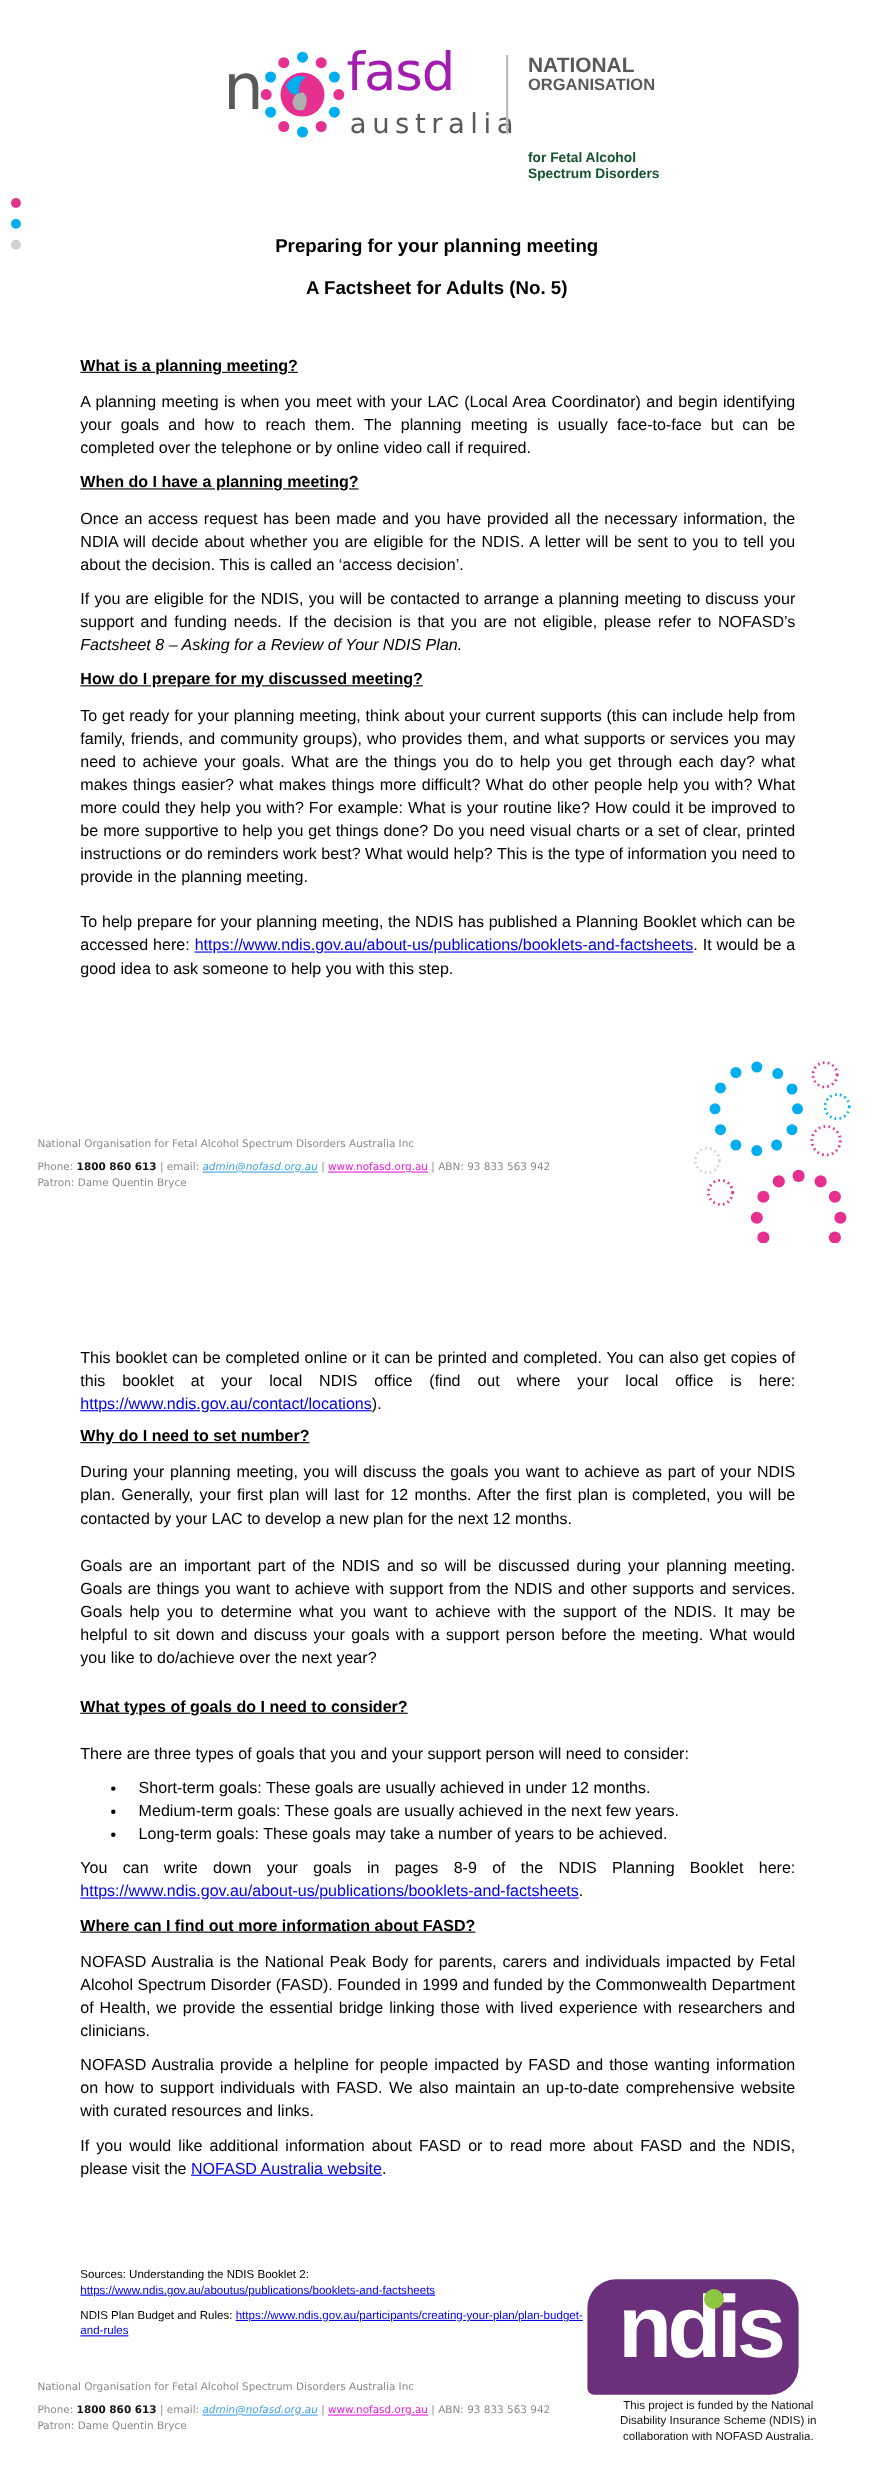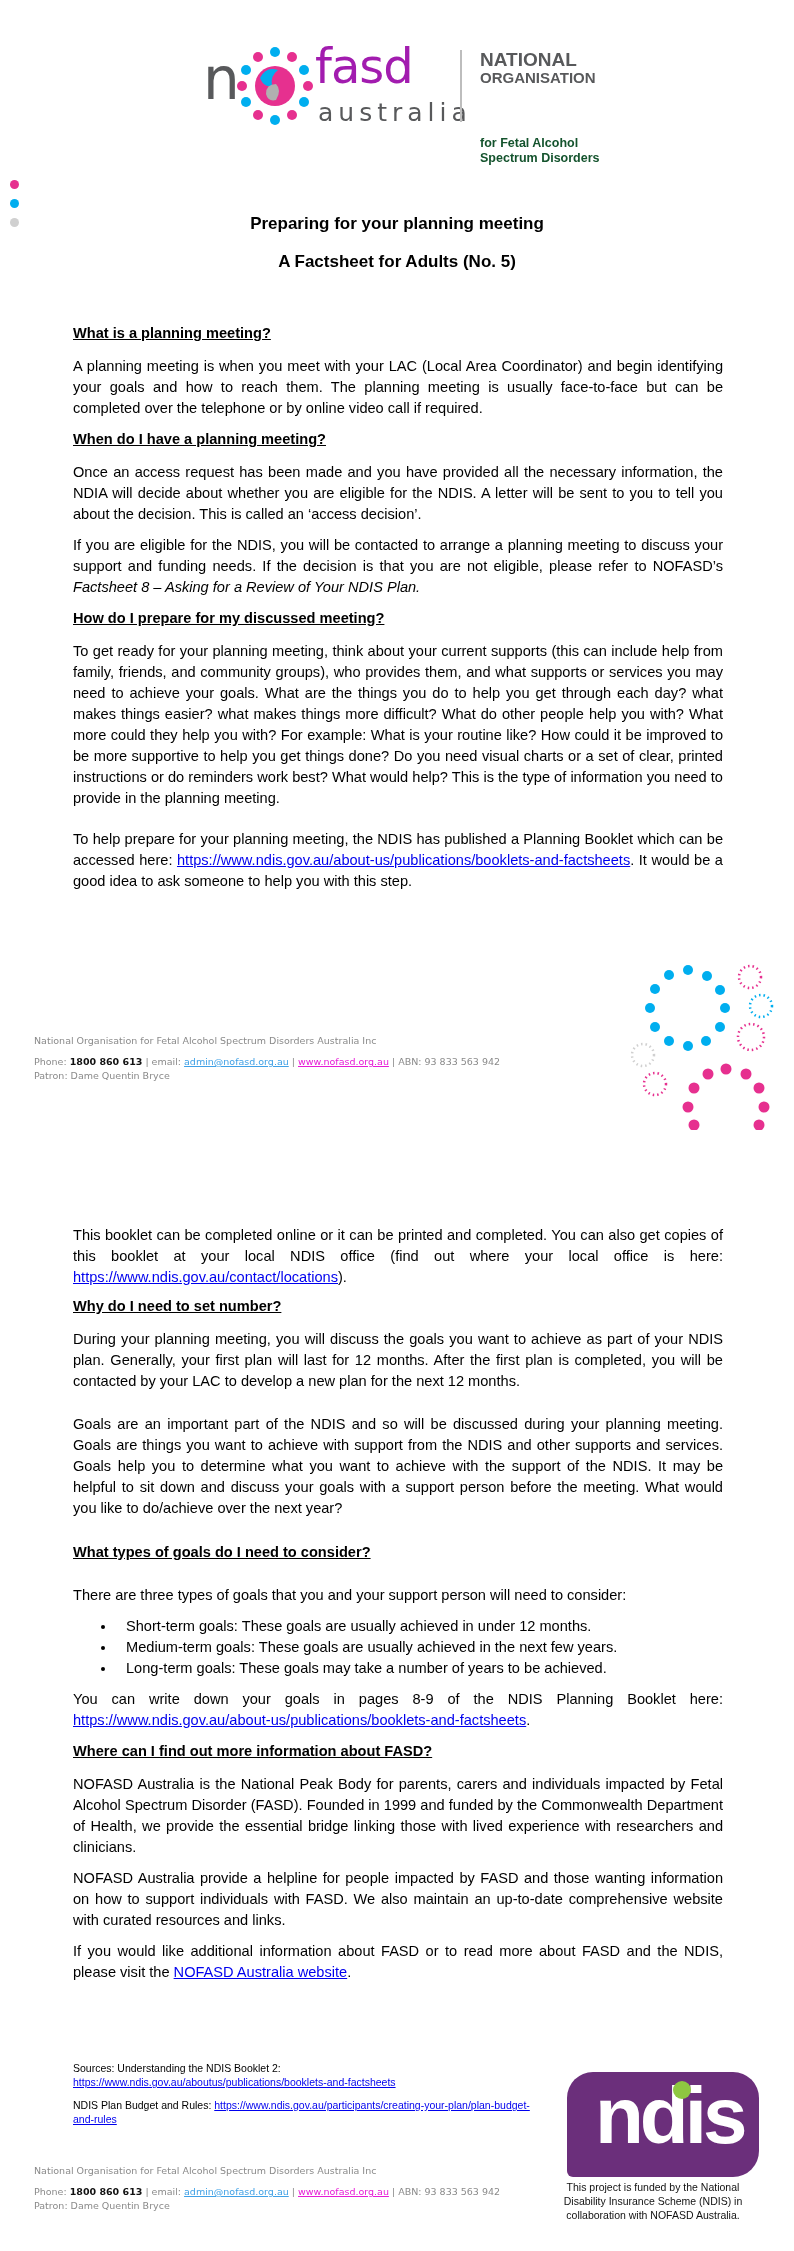--- a/index.html
+++ b/index.html
@@ -18,25 +18,25 @@
   h1.title { margin: 0; font-size: 17px; font-weight: bold; text-align: center; width: 794px; left: 0; }
   .content { left: 73px; width: 650px; font-size: 14.6px; line-height: 21px; text-align: justify; }
   .content p { margin: 0 0 10px 0; }
   .h { font-weight: bold; text-decoration: underline; margin: 0 0 12px 0; }
   a.lnk { color: #0000ee; text-decoration: underline; }
   ul.goals { margin: 0 0 10px 0; padding-left: 43px; }
   ul.goals li { margin: 0; padding-left: 10px; text-align: left; }
   .footer { left: 34px; font-family: "DejaVu Sans", sans-serif; font-size: 9.5px; color: #8a8a8a; line-height: 14px; }
   .footer .org { margin-bottom: 7px; }
   .footer b { color: #111; }
-  .footer a.email { color: #3fa0e6; text-decoration: underline; }
+  .footer a.email { color: #3fa0e6; text-decoration: underline; font-style: italic; }
   .footer a.web { color: #e61bd6; text-decoration: underline; }
   .small { left: 73px; width: 470px; font-size: 10.5px; line-height: 14px; }
   .small p { margin: 0 0 9px 0; }
-  .ndis-logo { left: 567px; top: 2072px; width: 192px; height: 105px; background: #6b2f7b; border-radius: 26px 26px 26px 6px; }
+  .ndis-logo { left: 534px; top: 2072px; width: 192px; height: 105px; background: #6b2f7b; border-radius: 26px 26px 26px 6px; }
   .ndis-text { position: absolute; left: 28px; top: 4px; font-size: 80px; font-weight: bold; color: #fff; letter-spacing: -4px; line-height: 1; font-family: "Liberation Sans", sans-serif; }
   .ndis-dot { position: absolute; left: 106px; top: 9px; width: 18px; height: 18px; border-radius: 50%; background: #8ec641; }
   .ndis-caption { left: 553px; top: 2180px; width: 200px; font-size: 10.5px; line-height: 14px; text-align: center; color: #111; }
 </style>
 </head>
 <body>
 
 <div class="abs logo">
   <span class="n">n</span>
   <svg style="position:absolute;left:36px;top:-2px" width="78" height="80" viewBox="0 0 78 80">

